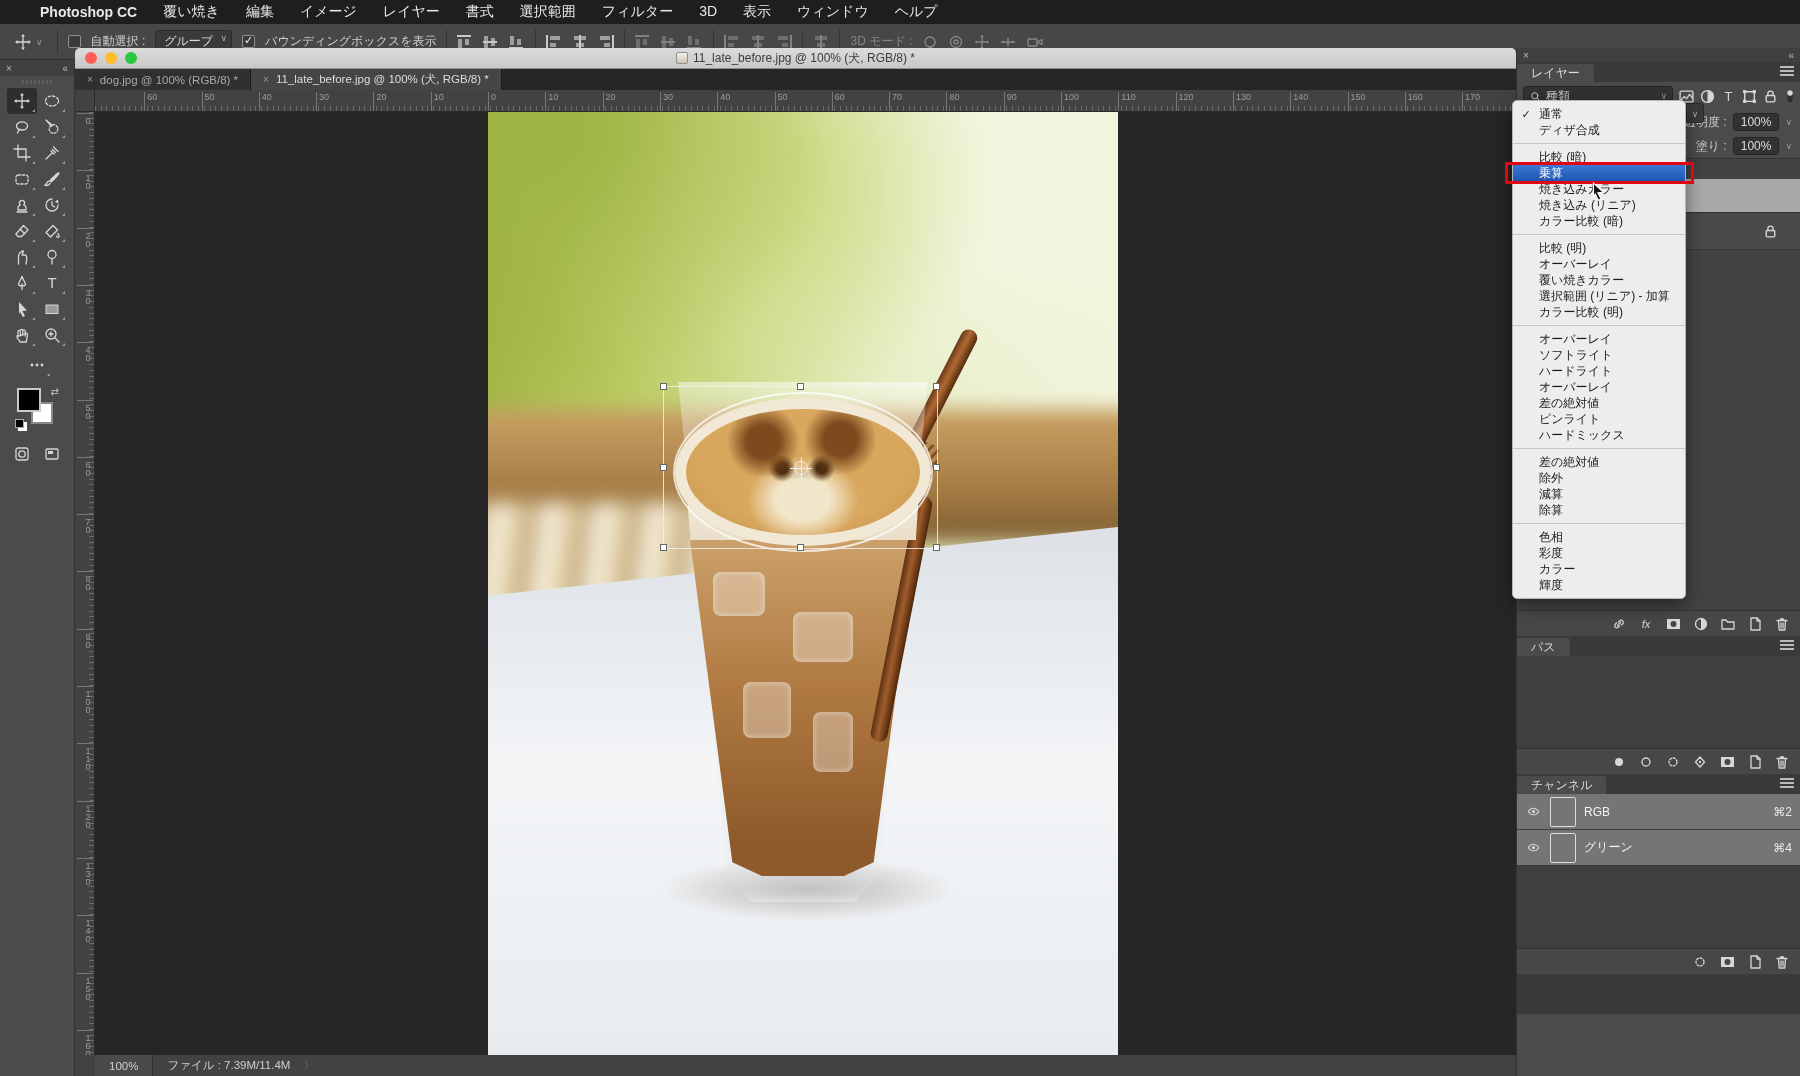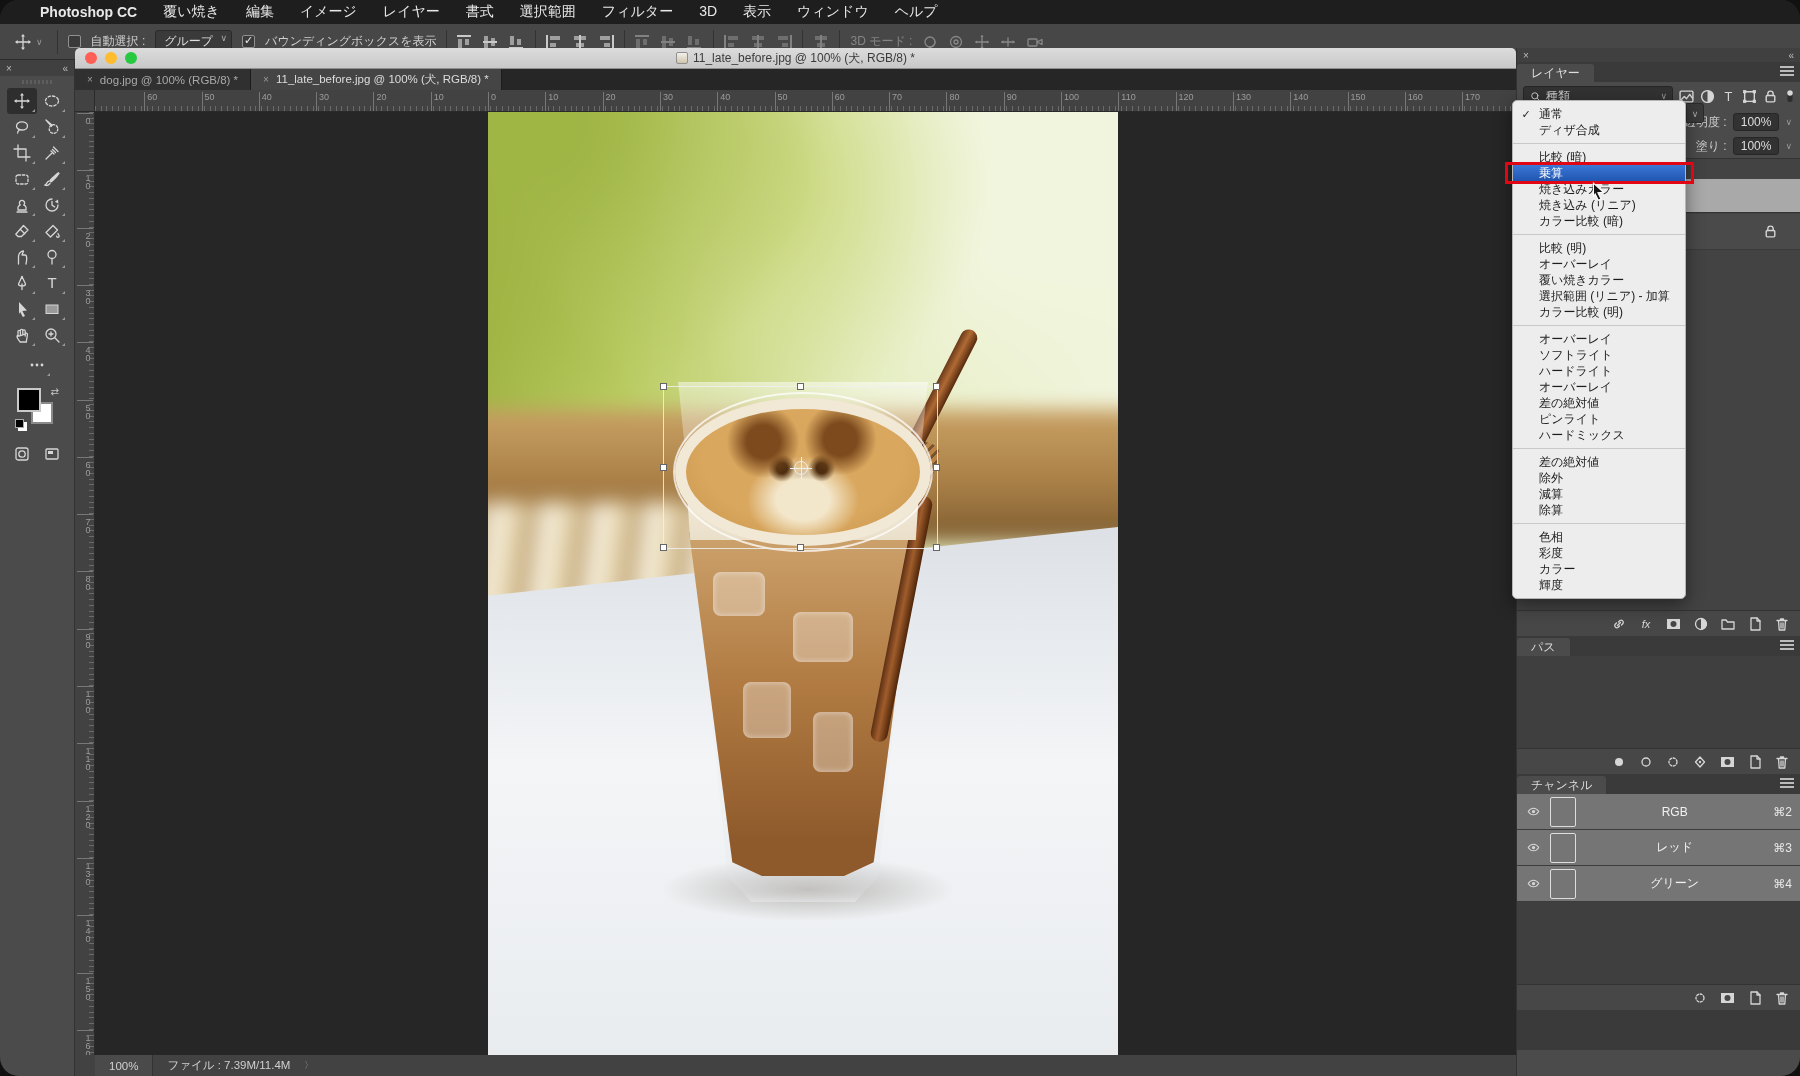--- a/index.html
+++ b/index.html
@@ -1,17 +1,17 @@
 <!DOCTYPE html>
 <html><head>
 <meta charset="utf-8">
 <style>
   html,body{margin:0;padding:0;background:#111;}
   *{box-sizing:border-box;font-family:"Liberation Sans","DejaVu Sans",sans-serif;}
-  #app{position:relative;width:1800px;height:1076px;background:#262626;overflow:hidden;color:#ddd;font-size:12px;border-radius:19px;}
+  #app{position:relative;width:1800px;height:1076px;background:#262626;overflow:hidden;color:#ddd;font-size:12px;}
   svg{display:block;}
   .st{stroke:#d6d6d6;fill:none;stroke-width:1.3;stroke-linecap:round;stroke-linejoin:round;}
   .f{fill:#d6d6d6;stroke:none;}
 
   
   #menubar{position:absolute;left:0;top:0;width:1800px;height:24px;background:#1e1e1e;display:flex;align-items:center;gap:26px;padding:0 14px;color:#e8e8e8;font-size:14px;}
   #menubar .apple{font-size:15px;}
   #menubar .appname{font-weight:bold;}
   #menubar .mitem{cursor:default;}
 
@@ -122,21 +122,21 @@
   .chev{font-size:9px;color:#999;}
   #layerslist{position:relative;height:452px;background:#434343;border-top:1px solid #333;}
   #selrow{position:absolute;left:0;top:20px;width:100%;height:34px;background:#a9a9a9;border-bottom:1px solid #333;}
   #bgrow{position:absolute;left:0;top:55px;width:100%;height:36px;background:#4a4a4a;border-bottom:1px solid #3a3a3a;display:flex;align-items:center;justify-content:flex-end;padding:0 22px;}
   .iconstrip{height:26px;background:#474747;border-top:1px solid #333;display:flex;align-items:center;justify-content:flex-end;gap:11px;padding:0 10px;}
   #pathsbody{height:92px;background:#3f3f3f;}
   #channelslist{background:#3f3f3f;}
   .chrow{height:36px;background:#757575;border-bottom:1px solid #3c3c3c;display:flex;align-items:center;gap:8px;padding:0 8px;color:#f2f2f2;}
   .chthumb{width:26px;height:30px;border:1px solid #ddd;border-radius:2px;background:linear-gradient(180deg,#cdbd9e 0 35%,#f4f2ee 35%),radial-gradient(ellipse at 50% 65%,#9b8succeed 0,transparent 0);}
   .chthumb .mini{width:10px;height:18px;margin:8px auto 0;background:linear-gradient(180deg,#e9e4da,#b09265 40%,#8a6436);clip-path:polygon(0 0,100% 0,80% 100%,20% 100%);}
-  .chname{flex:1;text-align:center;}
+  .chname{flex:1;}
   .chkey{color:#e8e8e8;}
   #channelsempty{height:82px;background:#3f3f3f;}
   #dockfoot{height:40px;background:#3a3a3a;}
 
   
   #blendmenu{position:absolute;left:1512px;top:100px;width:174px;background:#ededed;border:1px solid #b5b5b5;border-radius:5px;box-shadow:0 6px 18px rgba(0,0,0,.45);padding:5px 0;z-index:50;color:#1c1c1c;font-size:12px;}
   .mrow{height:16px;line-height:16px;display:flex;position:relative;}
   .mrow .chk{width:26px;text-align:center;font-size:11px;}
   .mrow.sel{background:linear-gradient(180deg,#3c77d6,#1f56b0);color:#fff;}
   .msep{height:1px;background:#c8c8c8;margin:5px 0;}
@@ -634,29 +634,20 @@
           <span class="chthumb"><span class="mini"></span></span>
           <span class="chname">RGB</span>
           <span class="chkey">⌘2</span>
         </div>
         <div class="chrow">
           <svg width="17" height="13" viewBox="0 0 16 16">
             <path class="st" d="M1.5 8s2.5-4 6.5-4 6.5 4 6.5 4-2.5 4-6.5 4S1.5 8 1.5 8z"></path>
             <circle class="f" cx="8" cy="8" r="2"></circle>
           </svg>
           <span class="chthumb"><span class="mini"></span></span>
-          <span class="chname">レッド</span>
-          <span class="chkey">⌘3</span>
-        </div>
-        <div class="chrow">
-          <svg width="17" height="13" viewBox="0 0 16 16">
-            <path class="st" d="M1.5 8s2.5-4 6.5-4 6.5 4 6.5 4-2.5 4-6.5 4S1.5 8 1.5 8z"></path>
-            <circle class="f" cx="8" cy="8" r="2"></circle>
-          </svg>
-          <span class="chthumb"><span class="mini"></span></span>
           <span class="chname">グリーン</span>
           <span class="chkey">⌘4</span>
         </div>
       </div>
     <div id="channelsempty"></div>
     <div class="iconstrip">
       <svg width="16" height="16" viewBox="0 0 16 16">
           <circle class="st" cx="8" cy="8" r="4" stroke-dasharray="2 1.7"></circle>
         </svg>
       <svg width="17" height="16" viewBox="0 0 17 16">

